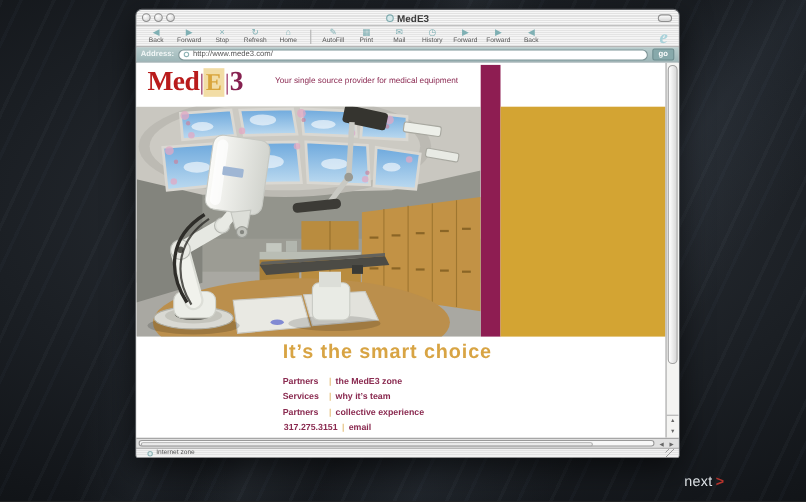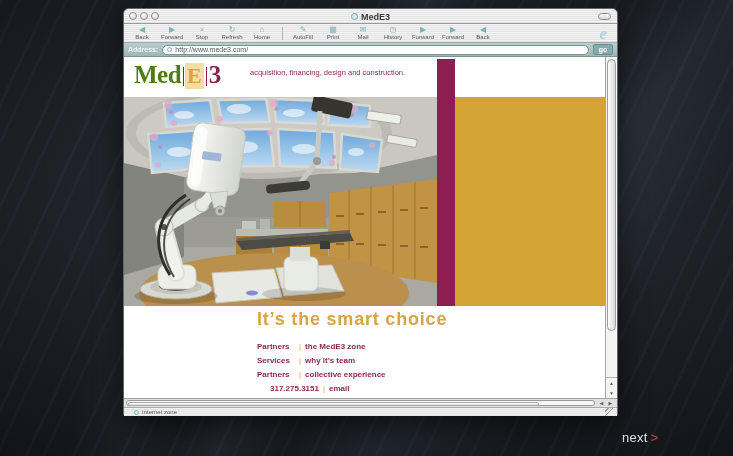--- a/index.html
+++ b/index.html
@@ -58,38 +58,38 @@
   .addr-url { font-size:7px; color:#555; white-space:nowrap; }
   .go-btn { width:20px; height:11px; margin-left:4px; background:#87a9ab; border:1px solid #6e8d8f;
     border-radius:2px; color:#fff; font-size:7px; font-weight:bold; text-align:center; line-height:10px; cursor:pointer; }
 
   
   .content { position:relative; height:341px; background:#fff; overflow:hidden; }
   .page { position:absolute; left:0; top:0; right:12px; bottom:0; background:#fff; }
 
   .logo { position:absolute; left:10px; top:4px; display:flex; align-items:baseline;
     font-family:"Liberation Serif", serif; font-weight:bold; }
-  .logo-med { font-size:25px; color:#4d7c0f; letter-spacing:-0.5px; }
+  .logo-med { font-size:25px; color:#b91c1c; letter-spacing:-0.5px; }
   .logo-bar { width:1px; height:19px; background:#8e1d52; align-self:flex-end; margin:0 1px 3px 2px; }
   .logo-e { font-size:22px; color:#d9a53c; background:#f2dda6; padding:0 2px; }
   .logo-3 { font-size:25px; color:#862150; margin-left:1px; }
   .tagline { position:absolute; left:126px; top:11px; font-size:7.5px; line-height:10px; color:#8b2a52; }
 
   .maroon-strip { position:absolute; left:313px; top:2px; width:18px; height:247px; background:#8e1d52; }
   .gold-block { position:absolute; left:331px; top:40px; width:150px; height:209px; background:#d3a433; }
   .photo { position:absolute; left:0; top:40px; width:313px; height:209px; display:block; }
 
   .headline { position:absolute; left:133px; top:252px; font-size:18px; font-weight:700;
     color:#d8a444; letter-spacing:.8px; }
   .sitenav { position:absolute; left:133px; top:285px; font-size:8px; font-weight:bold; color:#8a2a50; }
   .sitenav .row { margin-bottom:5px; display:flex; align-items:flex-start; }
   .sitenav .sec { display:inline-block; width:38px; }
   .pipe { color:#d8a444; margin:0 4px; font-weight:normal; }
   .sitenav a, .contact a { color:#8a2a50; text-decoration:none; cursor:pointer; }
-  .contact { position:absolute; left:146px; top:327px; font-size:8px; font-weight:bold; color:#8a2a50; display:flex; align-items:flex-start; }
+  .contact { position:absolute; left:134px; top:327px; font-size:8px; font-weight:bold; color:#8a2a50; display:flex; align-items:flex-start; }
 
   
   .vscroll { position:absolute; right:0; top:0; bottom:0; width:12px; background:#f4f4f2; border-left:1px solid #a5a5a5; cursor:pointer; }
   .vthumb { position:absolute; top:2px; left:1px; right:1px; height:272px; border-radius:5px;
     border:1px solid #9f9f9f; background:linear-gradient(90deg,#ffffff,#d8d8d8); }
   .varrows { position:absolute; bottom:0; left:0; right:0; border-top:1px solid #b0b0b0; }
   .varrow { display:block; height:10px; text-align:center; font-size:5px; line-height:10px; color:#666; }
 
   .hscroll-row { position:relative; height:9px; background:#e0e0e0; border-top:1px solid #a0a0a0; }
   .htrack { position:absolute; left:2px; right:22px; top:1px; height:6px; border:1px solid #9a9a9a;
@@ -194,21 +194,21 @@
       <div class="page">
 
         <div class="logo">
           <span class="logo-med">Med</span>
           <span class="logo-bar"></span>
           <span class="logo-e">E</span>
           <span class="logo-bar"></span>
           <span class="logo-3">3</span>
         </div>
         <div class="tagline">
-          <div>acquisition, financing, design and construction.</div>
+          <div>Your single source provider for medical equipment</div>
         </div>
 
         <div class="maroon-strip"></div>
         <div class="gold-block"></div>
 
         <svg class="photo" viewBox="0 0 313 209">
           <defs>
             <linearGradient id="sky" x1="0" y1="0" x2="0" y2="1">
               <stop offset="0" stop-color="#6ea9dd"></stop>
                 <stop offset="1" stop-color="#bcdaf0"></stop>

